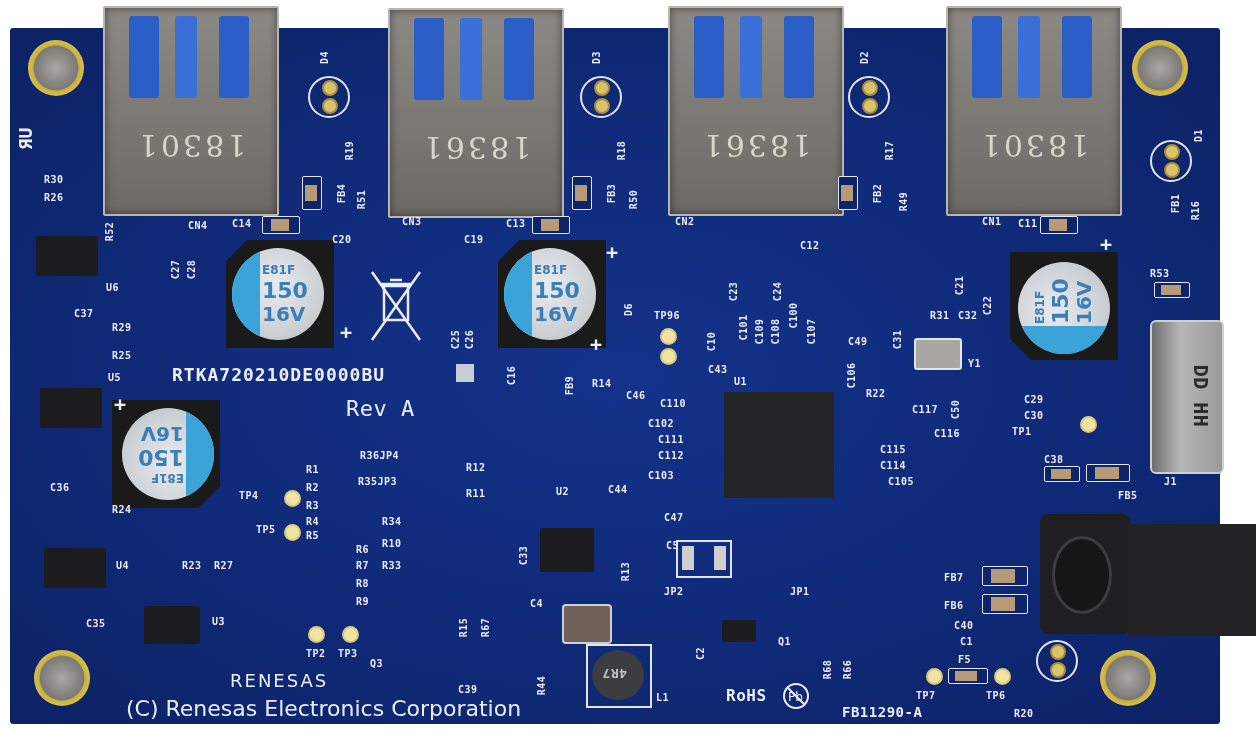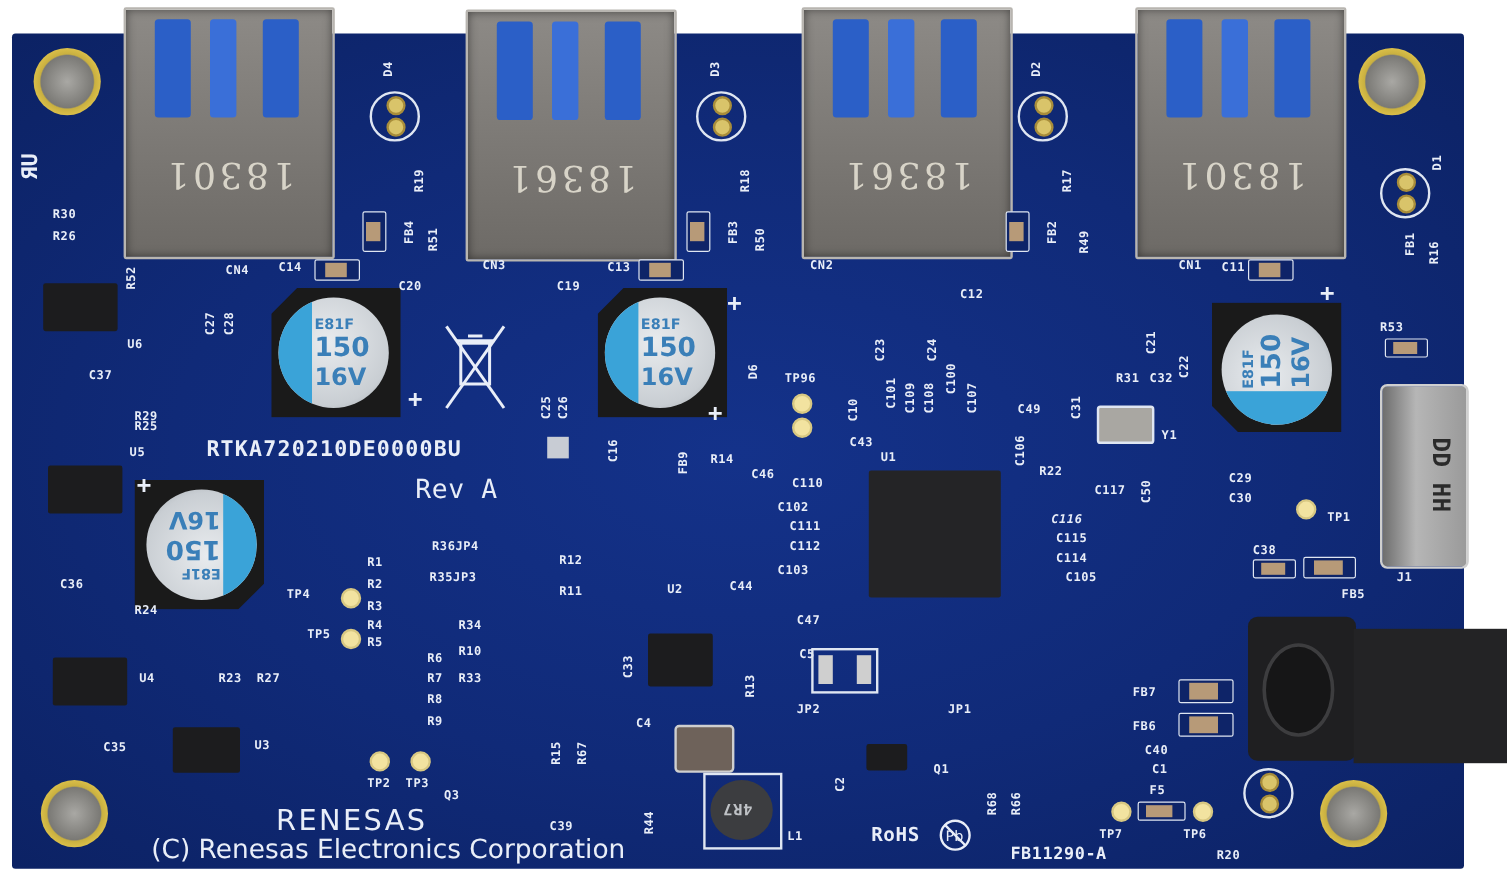--- a/index.html
+++ b/index.html
@@ -196,21 +196,21 @@
 
 <div class="silk" style="left:172px;top:364px;font-size:18px;letter-spacing:1px;">RTKA720210DE0000BU</div>
 <div style="position:absolute;left:456px;top:364px;width:18px;height:18px;background:#c8ccd4;"></div>
 <div class="silk" style="left:346px;top:396px;font-size:22px;font-weight:normal;">Rev A</div>
 
 <div class="chip" style="left:36px;top:236px;width:62px;height:40px;"></div>
 <div class="silk sm" style="left:106px;top:282px;">U6</div>
 <div class="silk sm" style="left:44px;top:174px;">R30</div>
 <div class="silk sm" style="left:44px;top:192px;">R26</div>
 <div class="silk sm" style="left:74px;top:308px;">C37</div>
-<div class="silk sm" style="left:112px;top:342px;">R29</div>
+<div class="silk sm" style="left:112px;top:322px;">R29</div>
 <div class="silk sm" style="left:112px;top:350px;text-align:center;">R25</div>
 
 <div class="chip" style="left:40px;top:388px;width:62px;height:40px;"></div>
 <div class="silk sm" style="left:108px;top:372px;">U5</div>
 <div class="silk sm" style="left:50px;top:482px;">C36</div>
 <div class="silk sm" style="left:112px;top:504px;">R24</div>
 
 <div class="chip" style="left:44px;top:548px;width:62px;height:40px;"></div>
 <div class="silk sm" style="left:116px;top:560px;">U4</div>
 <div class="silk sm" style="left:86px;top:618px;">C35</div>
@@ -288,41 +288,41 @@
 <div class="silk sm" style="left:502px;top:370px;transform:rotate(-90deg);">C16</div>
 <div class="silk sm" style="left:560px;top:380px;transform:rotate(-90deg);">FB9</div>
 <div class="silk sm" style="left:622px;top:304px;transform:rotate(-90deg);">D6</div>
 <div class="tp" style="left:660px;top:328px;"></div>
 <div class="silk sm" style="left:654px;top:310px;">TP96</div>
 <div class="tp" style="left:660px;top:348px;"></div>
 
 <div class="silk sm" style="left:848px;top:336px;">C49</div>
 <div class="silk sm" style="left:838px;top:370px;transform:rotate(-90deg);">C106</div>
 <div class="silk sm" style="left:866px;top:388px;">R22</div>
-<div class="silk sm" style="left:876px;top:428px;font-style:italic;">C116</div>
+<div class="silk sm" style="left:934px;top:428px;">C116</div>
 <div class="silk sm" style="left:880px;top:444px;">C115</div>
 <div class="silk sm" style="left:880px;top:460px;">C114</div>
 <div class="silk sm" style="left:888px;top:476px;">C105</div>
 <div class="silk sm" style="left:930px;top:310px;">R31</div>
 <div class="silk sm" style="left:958px;top:310px;">C32</div>
 <div class="silk sm" style="left:888px;top:334px;transform:rotate(-90deg);">C31</div>
 <div style="position:absolute;left:914px;top:338px;width:44px;height:28px;background:#a9a7a2;border:2px solid #dfe6f2;border-radius:3px;"></div>
 <div class="silk sm" style="left:968px;top:358px;">Y1</div>
 <div class="silk sm" style="left:912px;top:404px;">C117</div>
 <div class="silk sm" style="left:946px;top:404px;transform:rotate(-90deg);">C50</div>
 <div class="silk sm" style="left:950px;top:280px;transform:rotate(-90deg);">C21</div>
 <div class="silk sm" style="left:978px;top:300px;transform:rotate(-90deg);">C22</div>
 <div class="silk sm" style="left:1150px;top:268px;">R53</div>
 <div class="smd" style="left:1154px;top:282px;width:34px;height:14px;">
     <i style="left:6px;width:20px;"></i>
   </div>
 <div class="silk sm" style="left:1024px;top:394px;">C29</div>
 <div class="silk sm" style="left:1024px;top:410px;text-align:center;">C30</div>
 <div class="tp" style="left:1080px;top:416px;"></div>
-<div class="silk sm" style="left:1106px;top:426px;">TP1</div>
+<div class="silk sm" style="left:1012px;top:426px;">TP1</div>
 <div class="silk sm" style="left:1044px;top:454px;">C38</div>
 <div class="smd" style="left:1044px;top:466px;width:34px;height:14px;">
     <i style="left:6px;width:20px;"></i>
   </div>
 <div class="smd" style="left:1086px;top:464px;width:42px;height:16px;">
     <i style="left:8px;width:24px;"></i>
   </div>
 <div class="silk sm" style="left:1118px;top:490px;">FB5</div>
 
 <div style="position:absolute;left:1150px;top:320px;width:70px;height:150px;background:linear-gradient(90deg,#6d6d6d,#b6b6b6 40%,#9a9a9a);border-radius:6px;border:2px solid #cfcfcf;">
@@ -362,21 +362,21 @@
 <div class="silk sm" style="left:916px;top:690px;">TP7</div>
 <div class="tp" style="left:994px;top:668px;"></div>
 <div class="silk sm" style="left:986px;top:690px;">TP6</div>
 <div class="silk sm" style="left:1014px;top:708px;">R20</div>
 
 <div style="position:absolute;left:1040px;top:514px;width:90px;height:120px;background:#1f1f21;border-radius:8px;">
   <div style="position:absolute;left:12px;top:22px;width:54px;height:72px;border-radius:50%;border:3px solid #3d3d3f;background:#161617;"></div>
 </div>
 <div style="position:absolute;left:1128px;top:524px;width:128px;height:112px;background:#232325;"></div>
 
-<div class="silk" style="left:230px;top:670px;font-family:'DejaVu Sans',sans-serif;font-size:24px;font-weight:normal;letter-spacing:2px;">RENESAS</div>
+<div class="silk" style="left:230px;top:670px;font-family:'DejaVu Sans',sans-serif;font-size:18px;font-weight:normal;letter-spacing:2px;">RENESAS</div>
 <div class="silk" style="left:126px;top:696px;font-family:'DejaVu Sans',sans-serif;font-size:22px;font-weight:normal;letter-spacing:0;">(C) Renesas Electronics Corporation</div>
 <div class="silk" style="left:726px;top:686px;font-size:16px;">RoHS</div>
 <svg style="position:absolute;left:782px;top:682px;" width="28" height="28" viewBox="0 0 28 28">
   <circle cx="14" cy="14" r="12" stroke="#e9eef8" stroke-width="2" fill="none"></circle>
   <text x="6" y="19" font-size="12" fill="#e9eef8" font-family="DejaVu Sans, sans-serif">Pb</text>
   <line x1="5" y1="5" x2="23" y2="23" stroke="#e9eef8" stroke-width="2"></line>
 </svg>
 <div class="silk" style="left:842px;top:704px;font-size:14px;">FB11290-A</div>
 
 </body></html>

